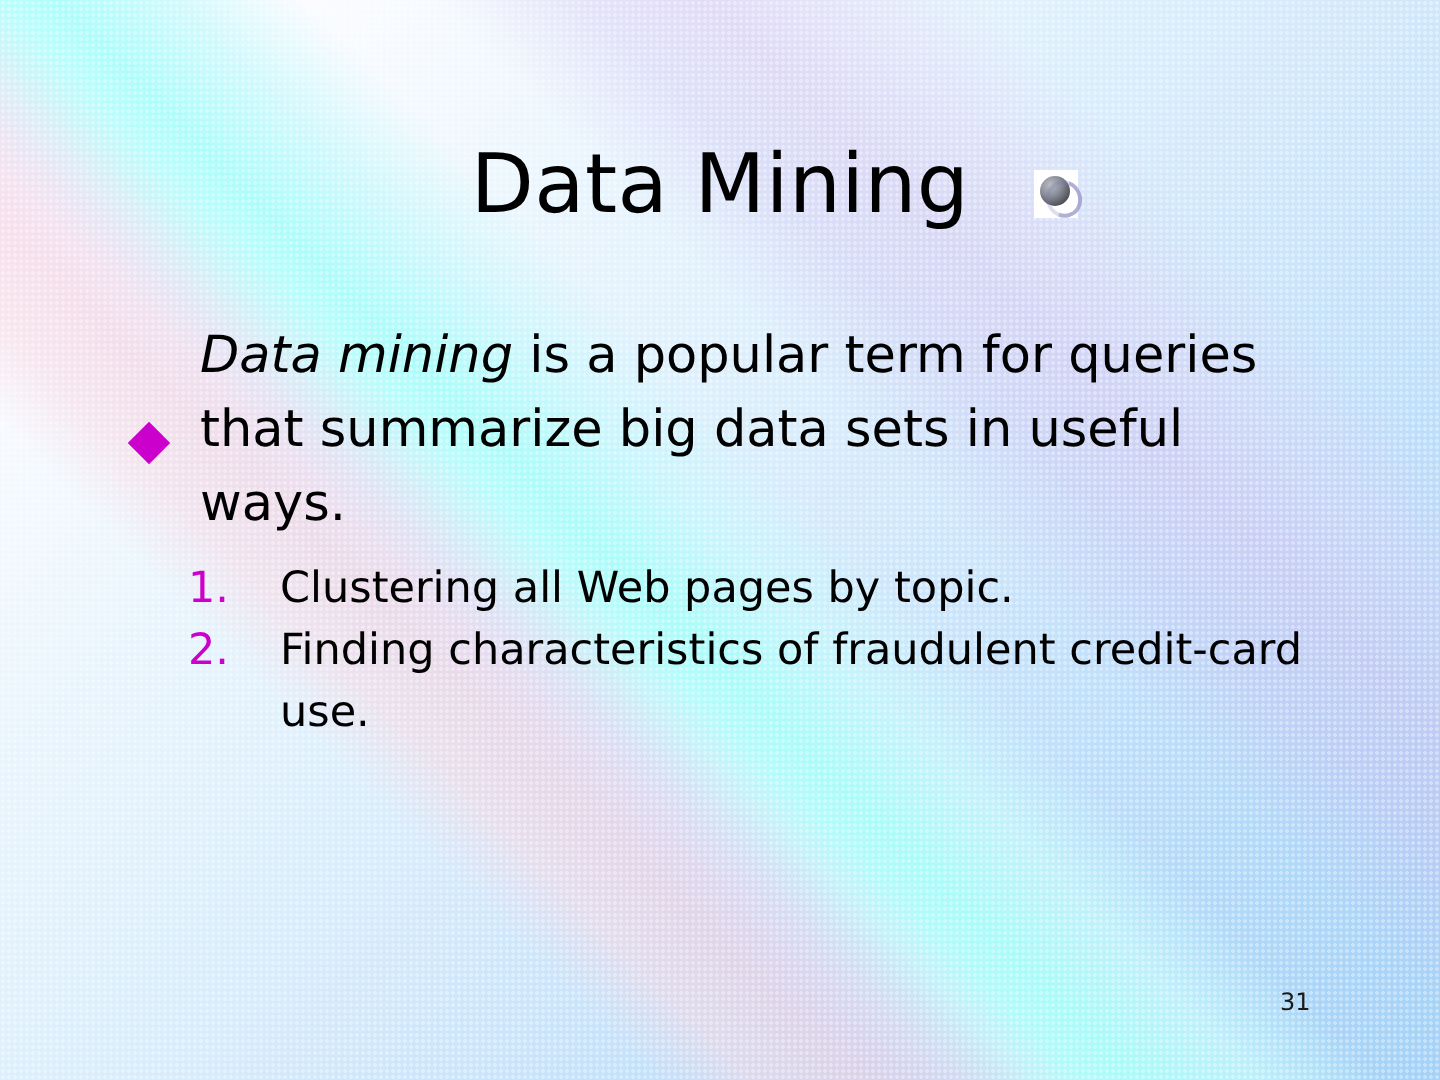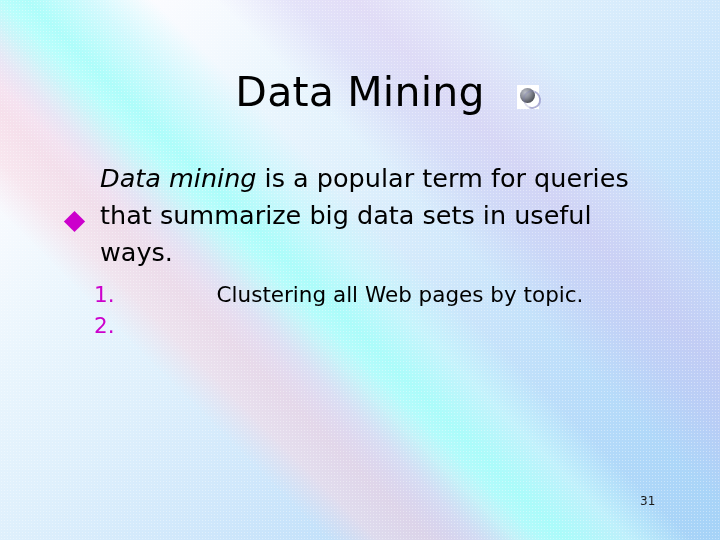--- a/index.html
+++ b/index.html
@@ -157,21 +157,20 @@
     color: #000000;
   }
   ol.numlist li .num {
     flex: 0 0 auto;
     width: 46px;
     margin-left: 34px;
     color: #cc00cc;
   }
   ol.numlist li .item-text {
     flex: 1 1 auto;
-    text-align: center;
   }
   
   .pagenum {
     position: absolute;
     left: 640px;
     top: 494px;
     font-size: 12px;
     line-height: 14px;
     color: #1a1a1a;
     text-align: right;
@@ -201,20 +200,21 @@
     </div>
 
 
     <ol class="numlist">
       <li>
         <span class="num">1.</span>
         <span class="item-text">Clustering all Web pages by topic.</span>
       </li>
       <li>
         <span class="num">2.</span>
+        <span class="item-text">Finding characteristics of fraudulent credit-card use.</span>
       </li>
     </ol>
 
   </div>
 
   <div class="pagenum">31</div>
 
 </div>
 
 </body></html>

